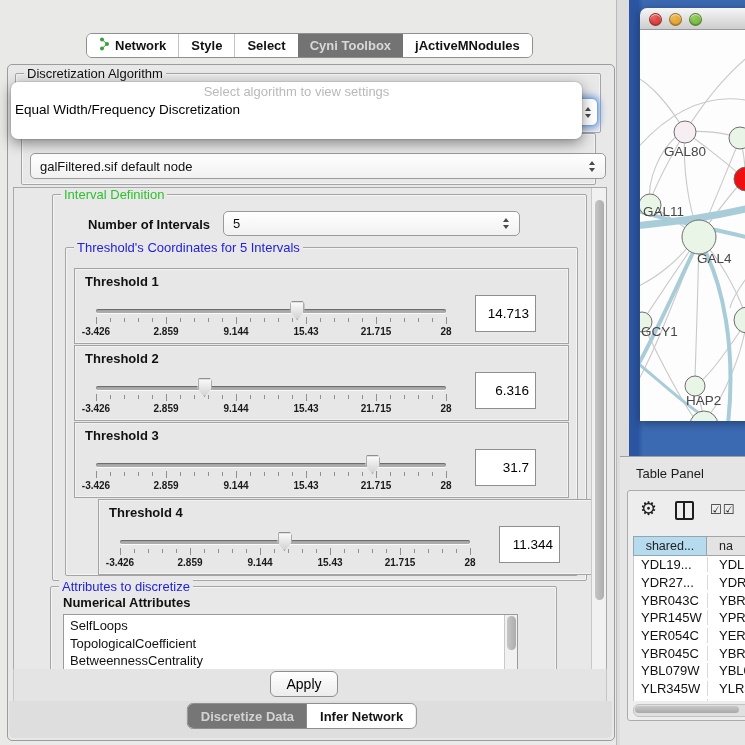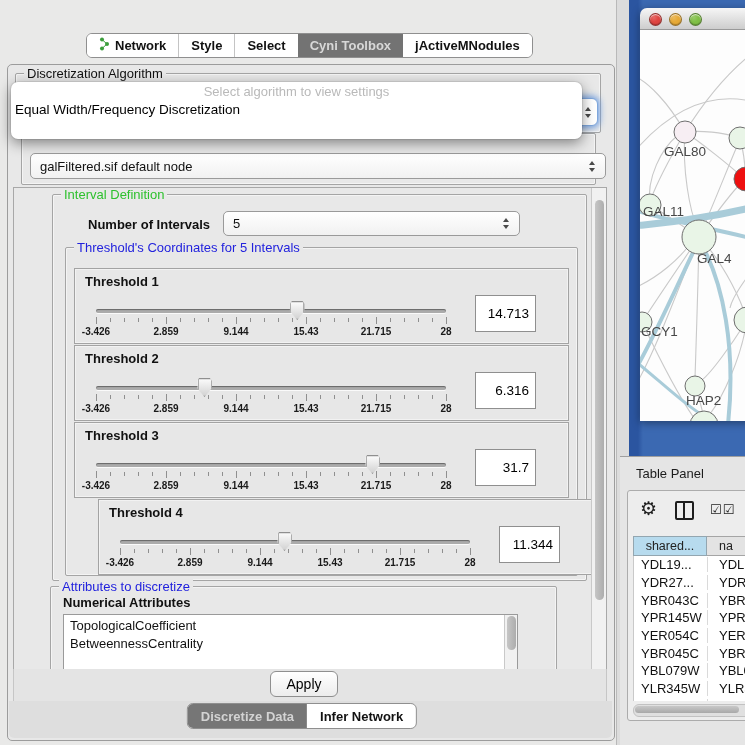--- a/index.html
+++ b/index.html
@@ -348,20 +348,21 @@
                 </div>
               </div>
           </div>
         </div>
 
         <div class="group" style="left:36px;top:398px;width:505px;height:92px;">
           <span class="gtitle blue">Attributes to discretize</span>
           <span style="position:absolute;left:12px;top:8px;font-size:13px;font-weight:bold;color:#111;">Numerical Attributes</span>
           <div class="listbox" style="left:12px;top:27px;width:453px;height:60px;">
             <div id="attrItems" style="padding-top:2px;">
+                <div class="litem">SelfLoops</div>
                 <div class="litem">TopologicalCoefficient</div>
                 <div class="litem">BetweennessCentrality</div>
               </div>
             <div class="vscroll" style="right:0;top:0;width:12px;height:60px;">
               <div class="vthumb" style="left:1.5px;top:1px;width:9px;height:34px;"></div>
             </div>
           </div>
         </div>
 
         <div class="vscroll" style="left:577px;top:0;width:14px;height:481px;">

